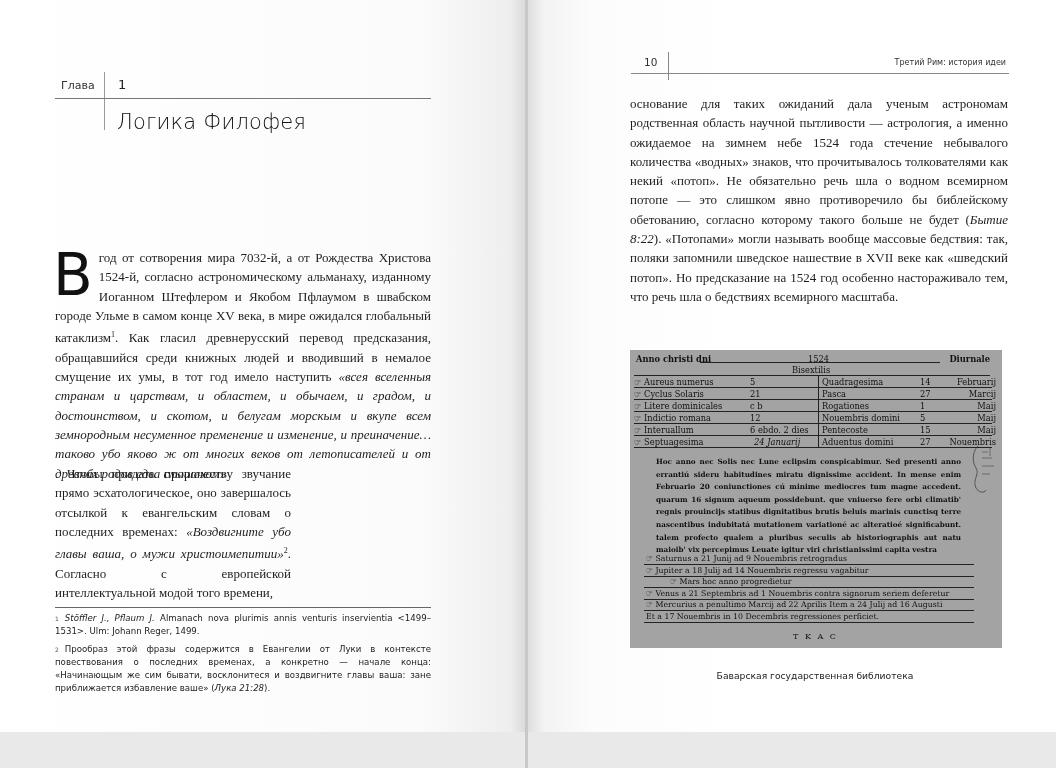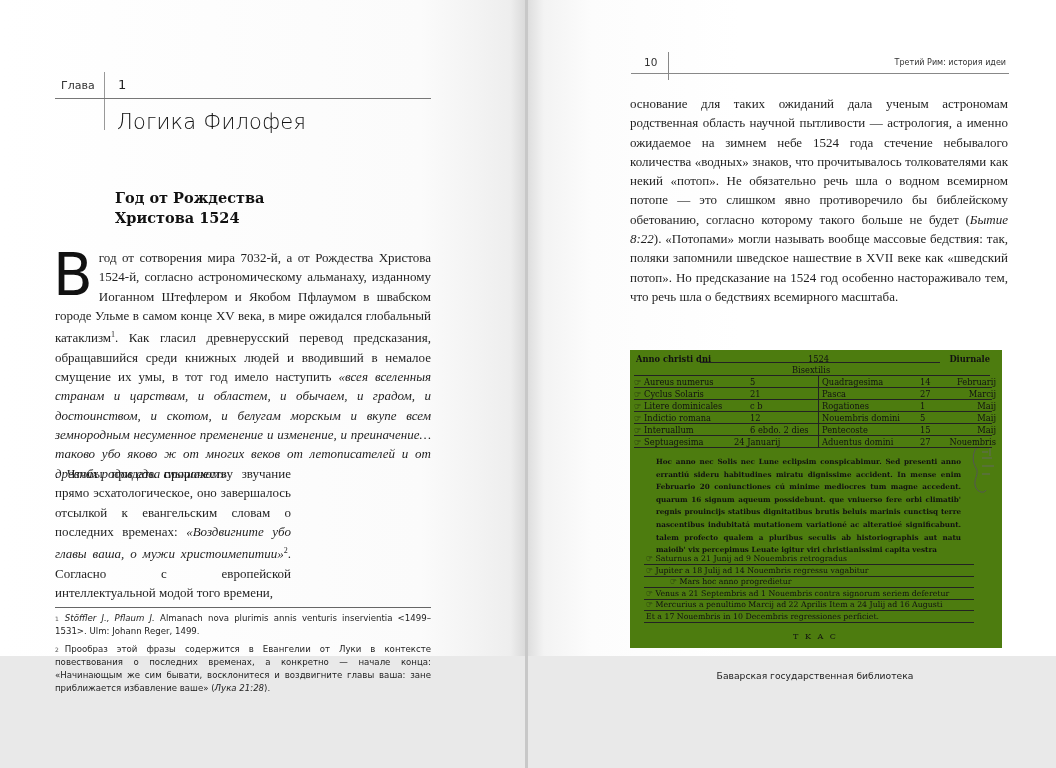--- a/index.html
+++ b/index.html
@@ -2,21 +2,21 @@
 <html><head>
 <meta charset="utf-8">
 <style>
   html, body { margin:0; padding:0; }
   body {
     width:1056px; height:768px; overflow:hidden; position:relative;
     background:#e9e9e9;
     font-family:"Liberation Serif", serif;
     color:#222;
   }
-  .page { position:absolute; top:0; height:656px; }
+  .page { position:absolute; top:0; height:732px; }
   .page-left {
     left:0; width:526px;
     background:linear-gradient(to right, #ffffff 0%, #fbfbfb 80%, #eeeeee 97%, #d9d9d9 100%);
   }
   .page-right {
     left:528px; width:528px;
     background:linear-gradient(to right, #dedede 0%, #f3f3f3 3%, #fcfcfc 12%, #ffffff 40%, #ffffff 100%);
   }
   .spine { position:absolute; left:525px; top:0; width:3px; height:768px; background:#c8c8c8; }
 
@@ -44,21 +44,21 @@
   .fn sup { font-size:6px; margin-right:6px; color:#555; vertical-align:top; }
 
   
   .pg-num { position:absolute; left:644px; top:56px; font-family:"DejaVu Sans", sans-serif; font-size:10.5px; color:#333; }
   .pg-vline { position:absolute; left:668px; top:52px; width:1px; height:28px; background:#888; }
   .pg-hline { position:absolute; left:631px; top:73px; width:378px; height:1px; background:#888; }
   .running-title { position:absolute; right:50px; top:58px; font-family:"DejaVu Sans", sans-serif; font-size:8px; color:#333; }
   .rt-para { left:630px; top:94px; width:378px; }
 
   
-  .facsimile { position:absolute; left:630px; top:350px; width:372px; height:298px; background:#4d7c0f; }
+  .facsimile { position:absolute; left:630px; top:350px; width:372px; height:298px; background:#a3a3a3; }
   .fx-row { position:absolute; font-family:"DejaVu Serif", serif; font-size:8.3px; color:#111; white-space:nowrap; }
   .fx-line { position:absolute; height:1px; background:#222; }
   .fx-vline { position:absolute; width:1px; background:#222; }
   .fx-block { position:absolute; left:26px; top:106px; width:305px; font-family:"DejaVu Serif", serif; font-weight:bold; font-size:7.2px; line-height:12.6px; color:#111; text-align:justify; }
   .fx-hand { position:absolute; left:338px; top:92px; width:34px; height:54px; }
   .fx-bottom { position:absolute; left:16px; font-family:"DejaVu Serif", serif; font-size:7.8px; color:#111; white-space:nowrap; }
   .fx-sig { position:absolute; left:163px; top:282px; font-family:"DejaVu Serif", serif; font-size:8px; letter-spacing:2px; color:#111; }
 
   .caption { position:absolute; left:600px; top:668px; width:430px; text-align:center; font-family:"DejaVu Sans", sans-serif; font-size:9.2px; line-height:15px; color:#222; }
 </style>
@@ -67,24 +67,20 @@
 
 <div class="page page-left">
   <div class="chap-head">
     <span class="chap-label">Глава</span>
     <span class="chap-num">1</span>
   </div>
   <div class="chap-vline"></div>
   <div class="chap-hline"></div>
   <div class="chap-title">Логика Филофея</div>
 
-  <div class="section-title">
-    <div>Год от Рождества</div>
-    <div>Христова 1524</div>
-  </div>
 
   <div class="body-text lt-para">
     <span class="dropcap">В</span>
     <span> год от сотворения мира 7032-й, а от Рождества Христова 1524-й, согласно астрономическому альманаху, изданному Иоганном Штефлером и Якобом Пфлаумом в швабском городе Ульме в самом конце XV века, в мире ожидался глобальный катаклизм</span><sup style="font-size:8px">1</sup><span>. Как гласил древнерусский перевод предсказания, обращавшийся среди книжных людей и вводивший в немалое смущение их умы, в тот год имело наступить </span><i>«всея вселенныя странам и царствам, и областем, и обычаем, и градом, и достоинством, и скотом, и белугам морскым и вкупе всем земнородным несуменное пременение и изменение, и преиначение… таково убо яково ж от многих веков от летописателей и от древних родов едва слышахом»</i>
   </div>
 
   <div class="body-text narrow">
     <span>. Чтобы придать пророчеству звучание прямо эсхатологическое, оно завершалось отсылкой к евангельским словам о последних временах: </span><i>«Воздвигните убо главы ваша, о мужи христоимепитии»</i><sup style="font-size:8px">2</sup><span>. Согласно с европейской интеллектуальной модой того времени,</span>
   </div>
 
@@ -154,21 +150,21 @@
     <div class="fx-row" style="left: 290px; top: 63px;">5</div>
     <div class="fx-row" style="left: auto; top: 63px; right: 6px;">Maij</div>
     <div class="fx-line" style="left: 4px; top: 73px; width: 358px;"></div>
     <div class="fx-row" style="left: 4px; top: 75px;">☞ Interuallum</div>
     <div class="fx-row" style="left: 120px; top: 75px;">6 ebdo. 2 dies</div>
     <div class="fx-row" style="left: 192px; top: 75px;">Pentecoste</div>
     <div class="fx-row" style="left: 290px; top: 75px;">15</div>
     <div class="fx-row" style="left: auto; top: 75px; right: 6px;">Maij</div>
     <div class="fx-line" style="left: 4px; top: 85px; width: 358px;"></div>
     <div class="fx-row" style="left: 4px; top: 87px;">☞ Septuagesima</div>
-    <div class="fx-row" style="left: 104px; top: 87px;">24 Januarij</div>
+    <div class="fx-row" style="left: 124px; top: 87px; font-style: italic;">24 Januarij</div>
     <div class="fx-row" style="left: 192px; top: 87px;">Aduentus domini</div>
     <div class="fx-row" style="left: 290px; top: 87px;">27</div>
     <div class="fx-row" style="left: auto; top: 87px; right: 6px;">Nouembris</div>
     <div class="fx-line" style="left: 4px; top: 97px; width: 358px;"></div>
     <div class="fx-bottom" style="top: 204px;">☞ Saturnus a 21 Junij ad 9 Nouembris retrogradus</div>
     <div class="fx-line" style="left: 14px; top: 214px; width: 330px;"></div>
     <div class="fx-bottom" style="top: 215.5px;">☞ Jupiter a 18 Julij ad 14 Nouembris regressu vagabitur</div>
     <div class="fx-line" style="left: 14px; top: 225.5px; width: 330px;"></div>
     <div class="fx-bottom" style="top: 227px; margin-left: 24px;">☞ Mars hoc anno progredietur</div>
     <div class="fx-line" style="left: 14px; top: 237px; width: 330px;"></div>

